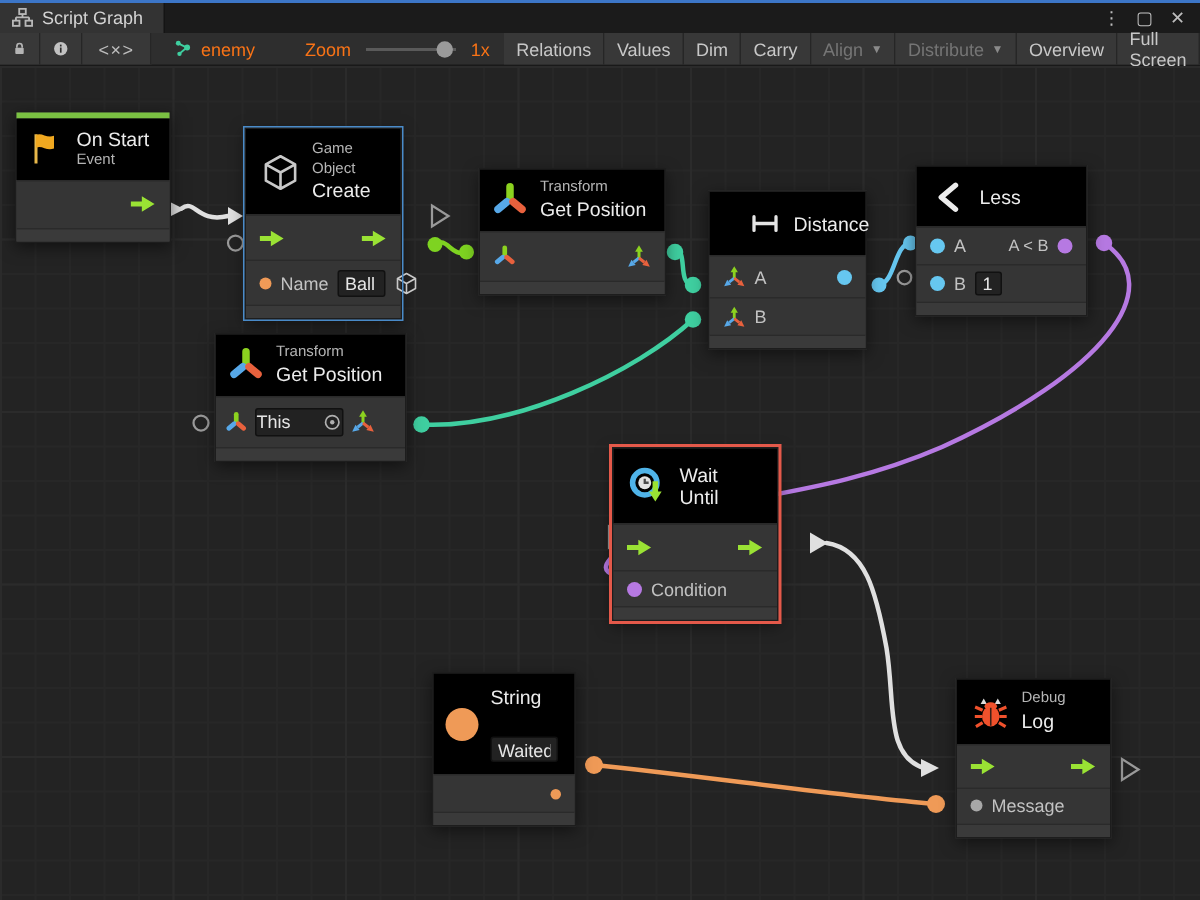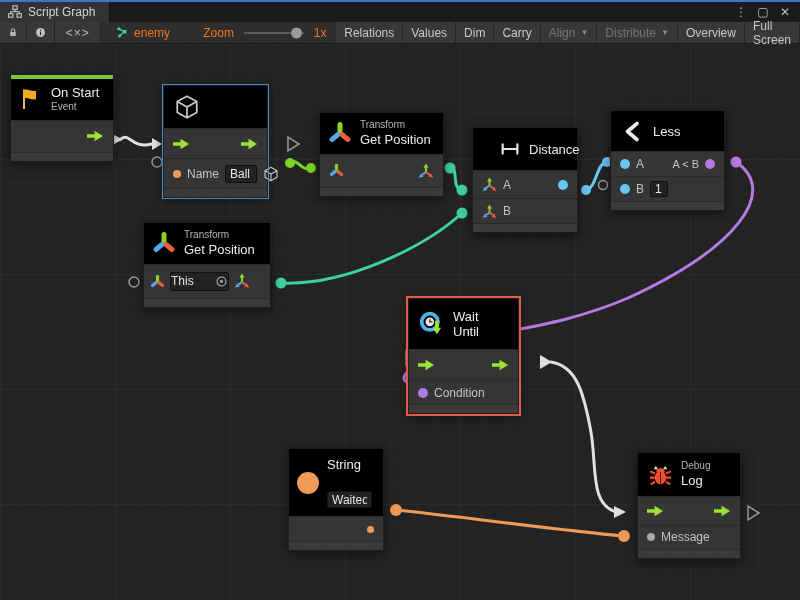--- a/index.html
+++ b/index.html
@@ -297,20 +297,24 @@
         </svg>
     </div>
     <div class="n-footer"></div>
   </div>
 
   <div class="node selected" style="left:163px; top:41px; width:105px">
     <div class="n-header" style="padding:8px 10px">
       <svg class="icon" width="26" height="26">
           <use href="#ic-cube"></use>
         </svg>
+      <div class="titles">
+        <div class="cat">Game Object</div>
+        <div class="ttl">Create</div>
+      </div>
     </div>
     <div class="n-row" style="height:30px; justify-content:space-between">
       <svg class="flow-arrow" width="17" height="12">
           <use href="#ic-arrow"></use>
         </svg>
       <svg class="flow-arrow" width="17" height="12">
           <use href="#ic-arrow"></use>
         </svg>
     </div>
     <div class="n-row" style="height:30px">

